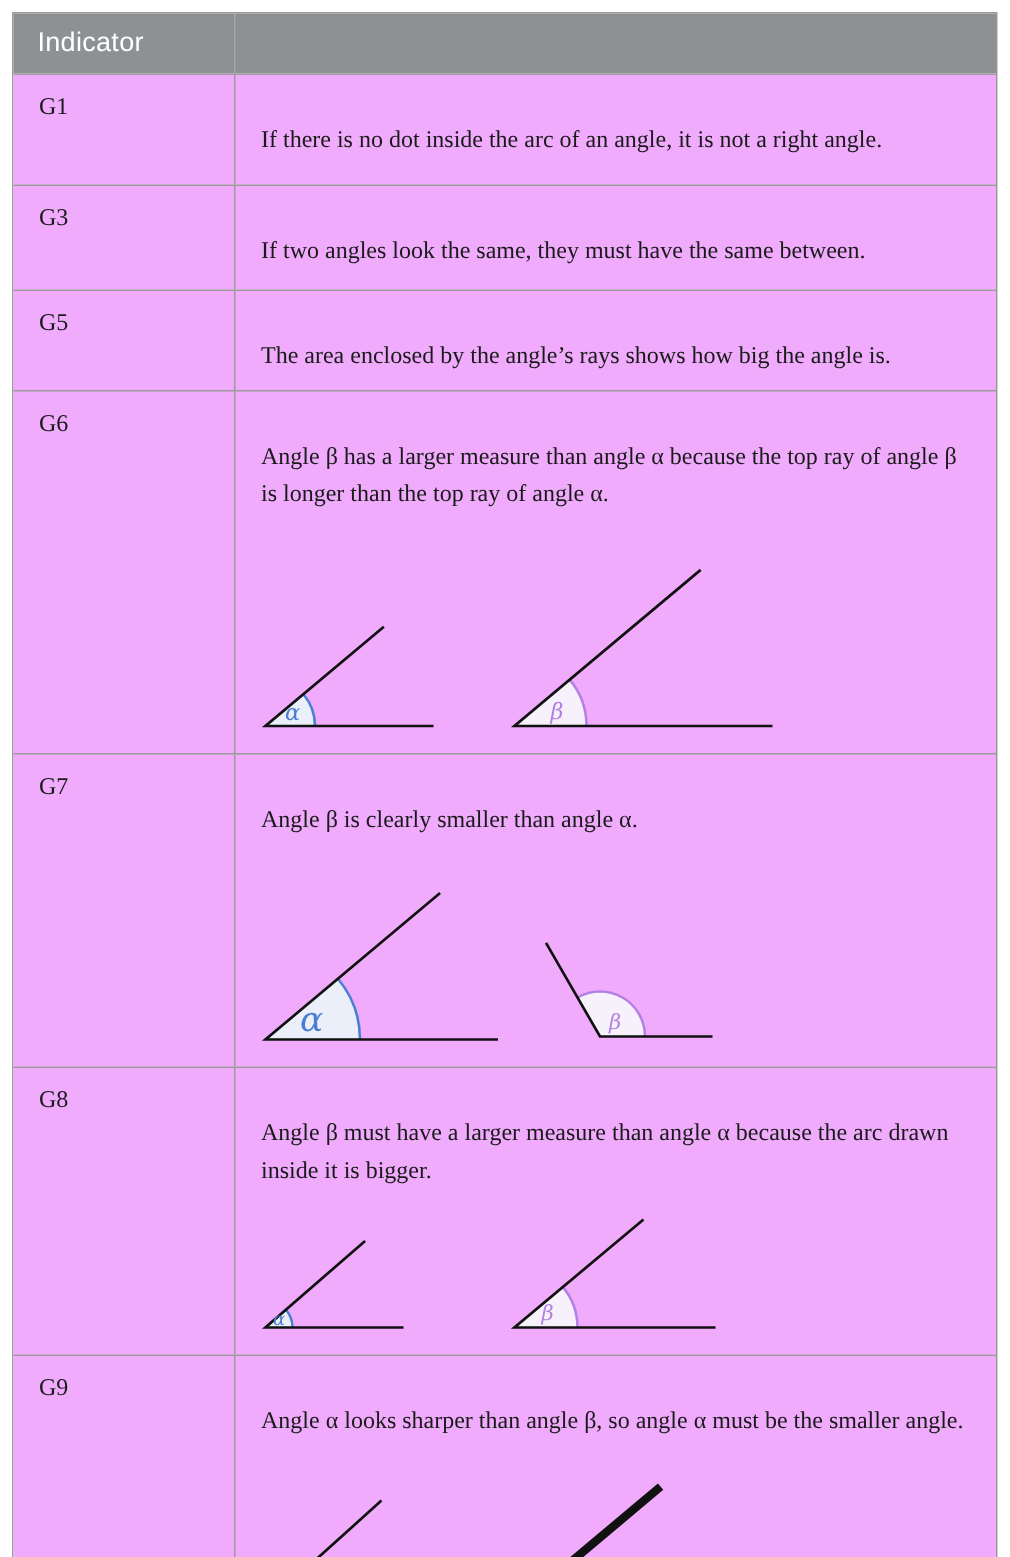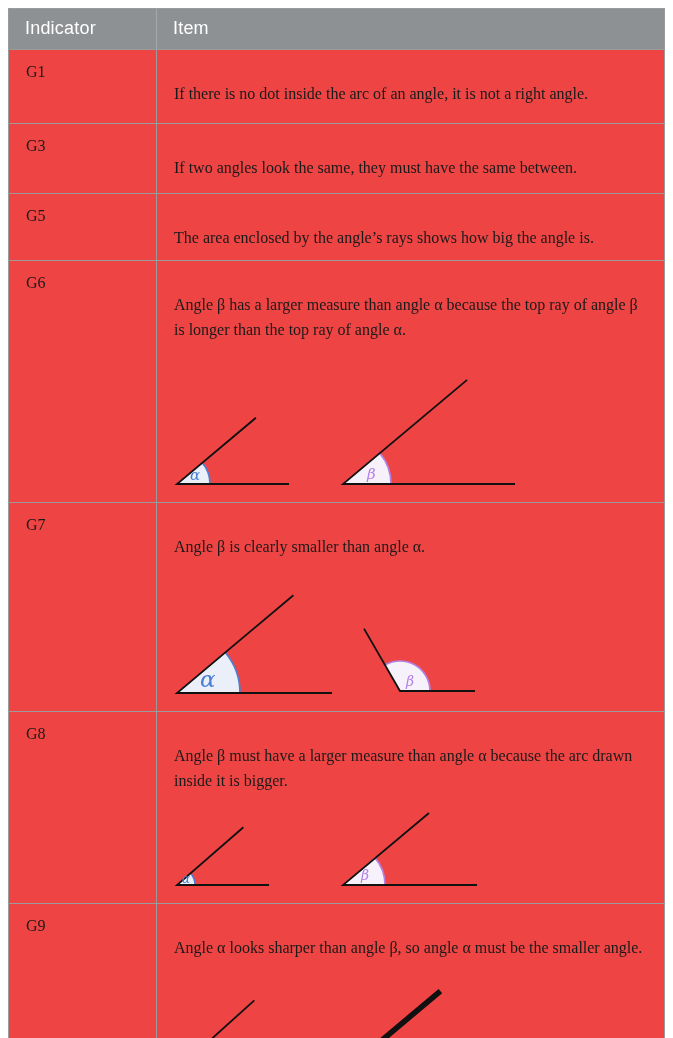--- a/index.html
+++ b/index.html
@@ -19,21 +19,21 @@
     color: #ffffff;
     font-family: "Liberation Sans", sans-serif;
     font-size: 18px;
     letter-spacing: .2px;
   }
   .thead .hcell { padding: 9px 16px 10px 16px; }
   .thead .h-ind { width: 148px; border-right: 1px solid #a4a8ab; }
   .thead .h-item { flex: 1; }
 
   
-  .row { display: flex; border-top: 1px solid #9b9b9b; background: #ef4444; }
+  .row { display: flex; border-top: 1px solid #9b9b9b; background: #f0abfc; }
   .cell-ind {
     width: 148px;
     border-right: 1px solid #9b9b9b;
     padding: 13px 8px 8px 17px;
     font-size: 16px;
   }
   .cell-item {
     flex: 1;
     padding: 12px 20px 10px 17px;
     font-size: 16px;
@@ -58,21 +58,20 @@
     font-style: italic;
   }
 </style>
 </head>
 <body>
 
 <div class="tablewrap">
 
   <div class="thead">
     <div class="hcell h-ind">Indicator</div>
-    <div class="hcell h-item">Item</div>
   </div>
 
   <div class="row" style="min-height:74px">
     <div class="cell-ind">G1</div>
     <div class="cell-item">If there is no dot inside the arc of an angle, it is not a right angle.</div>
   </div>
 
 
   <div class="row" style="min-height:70px">
     <div class="cell-ind">G3</div>

